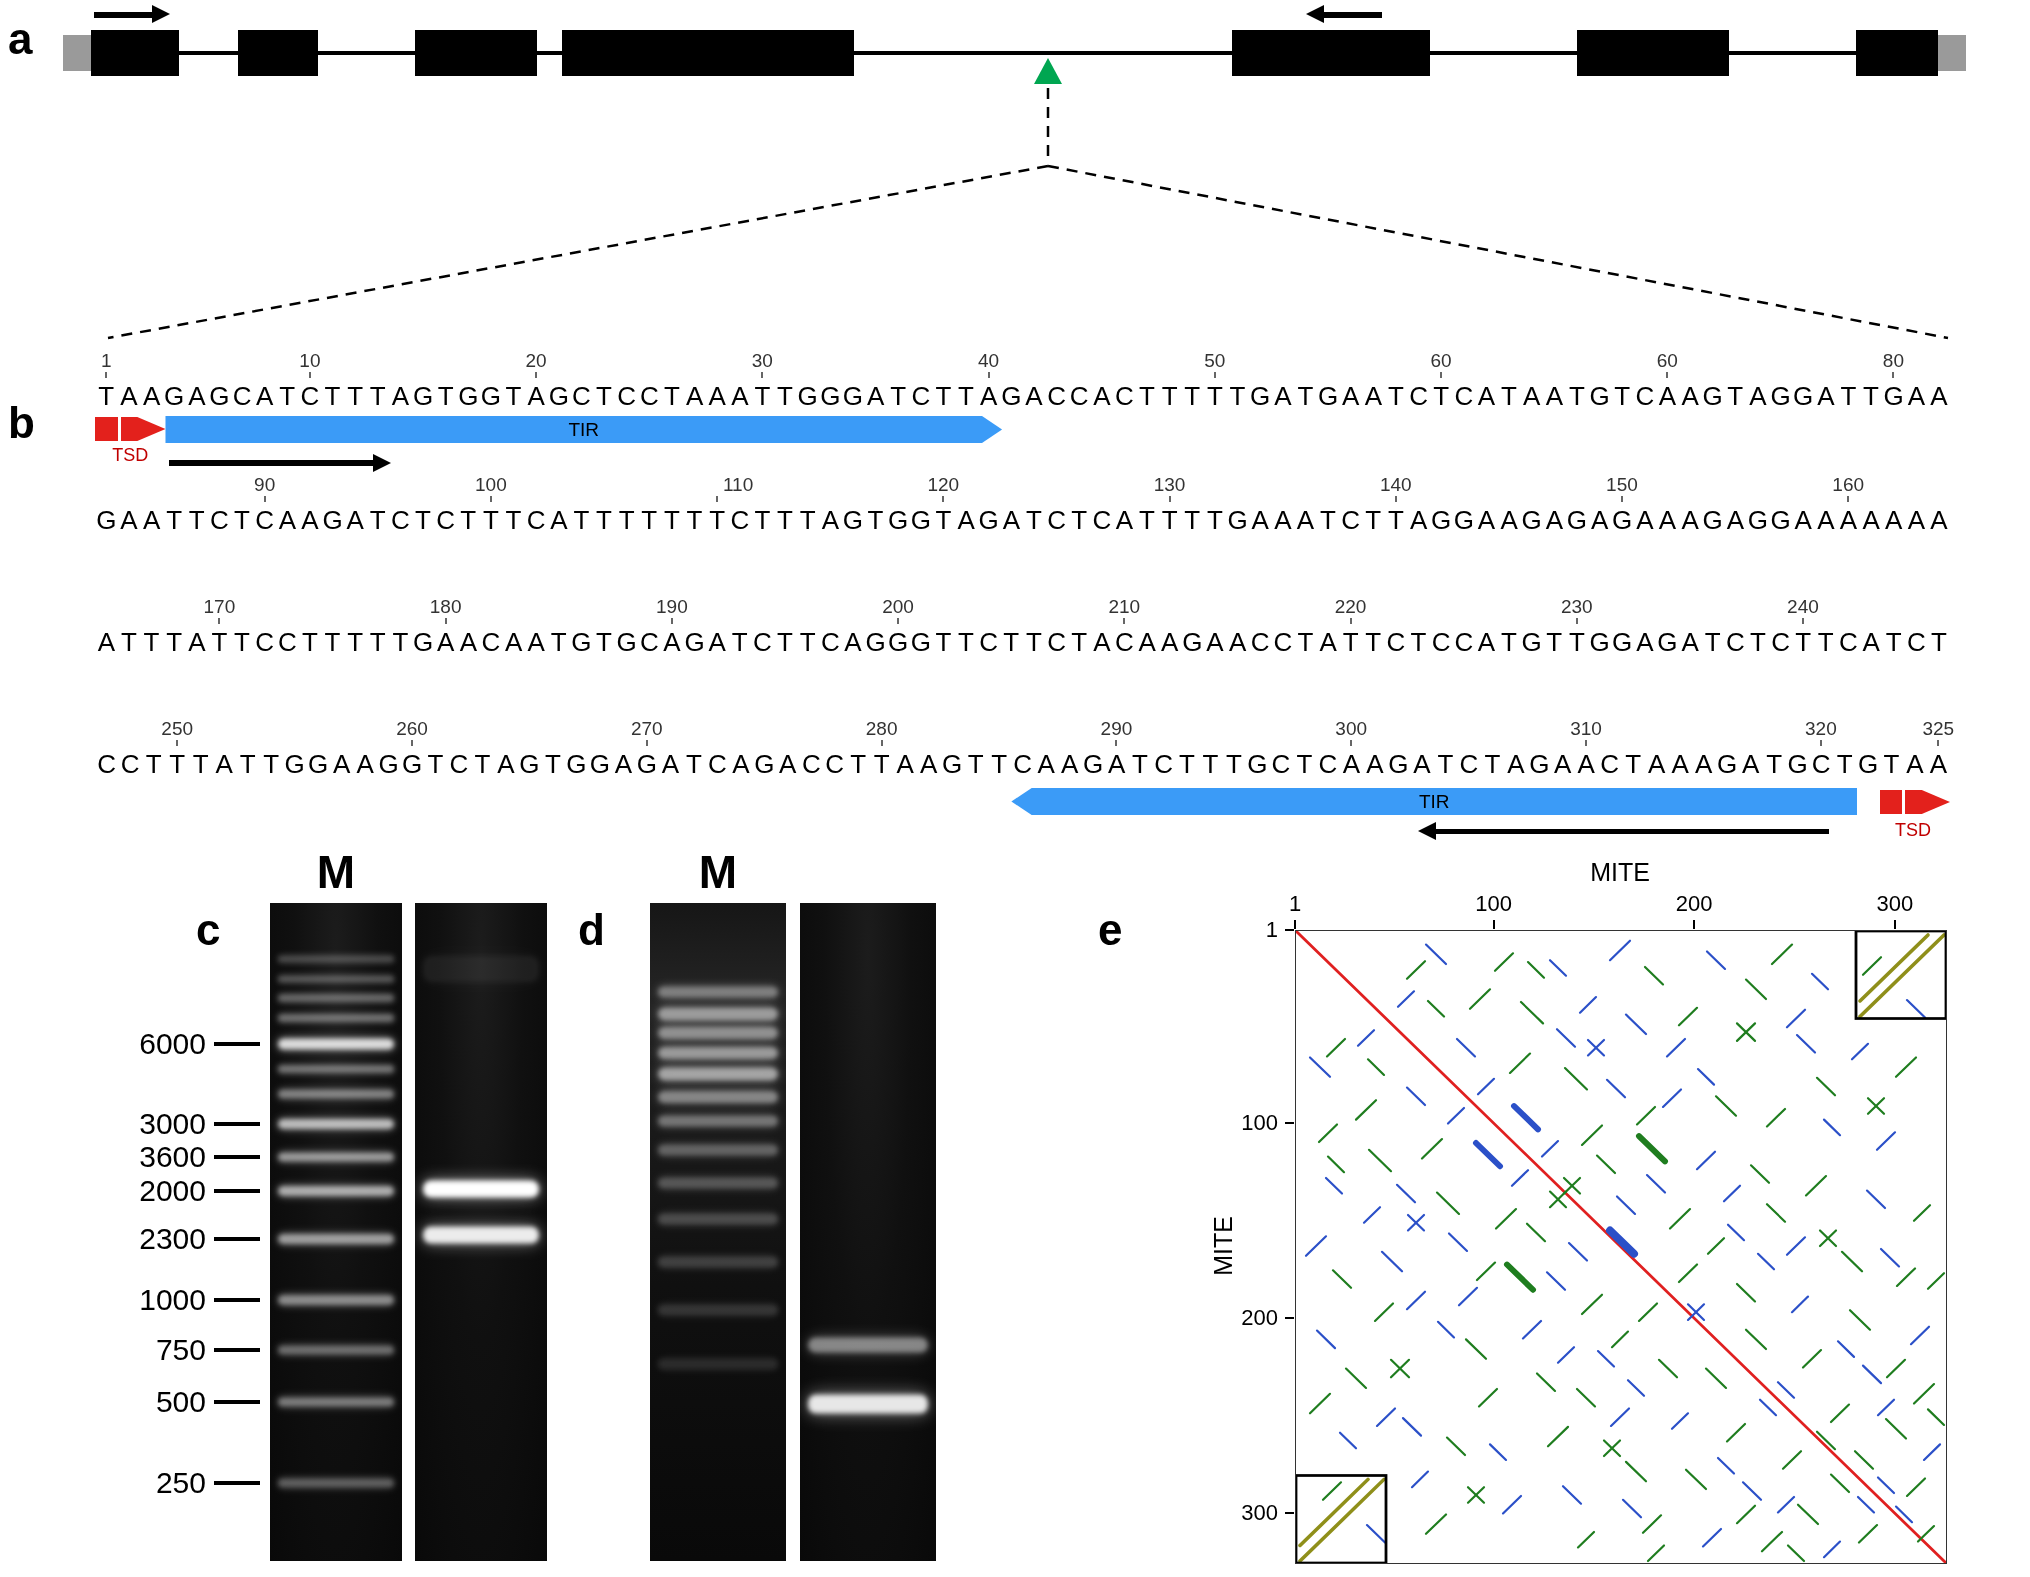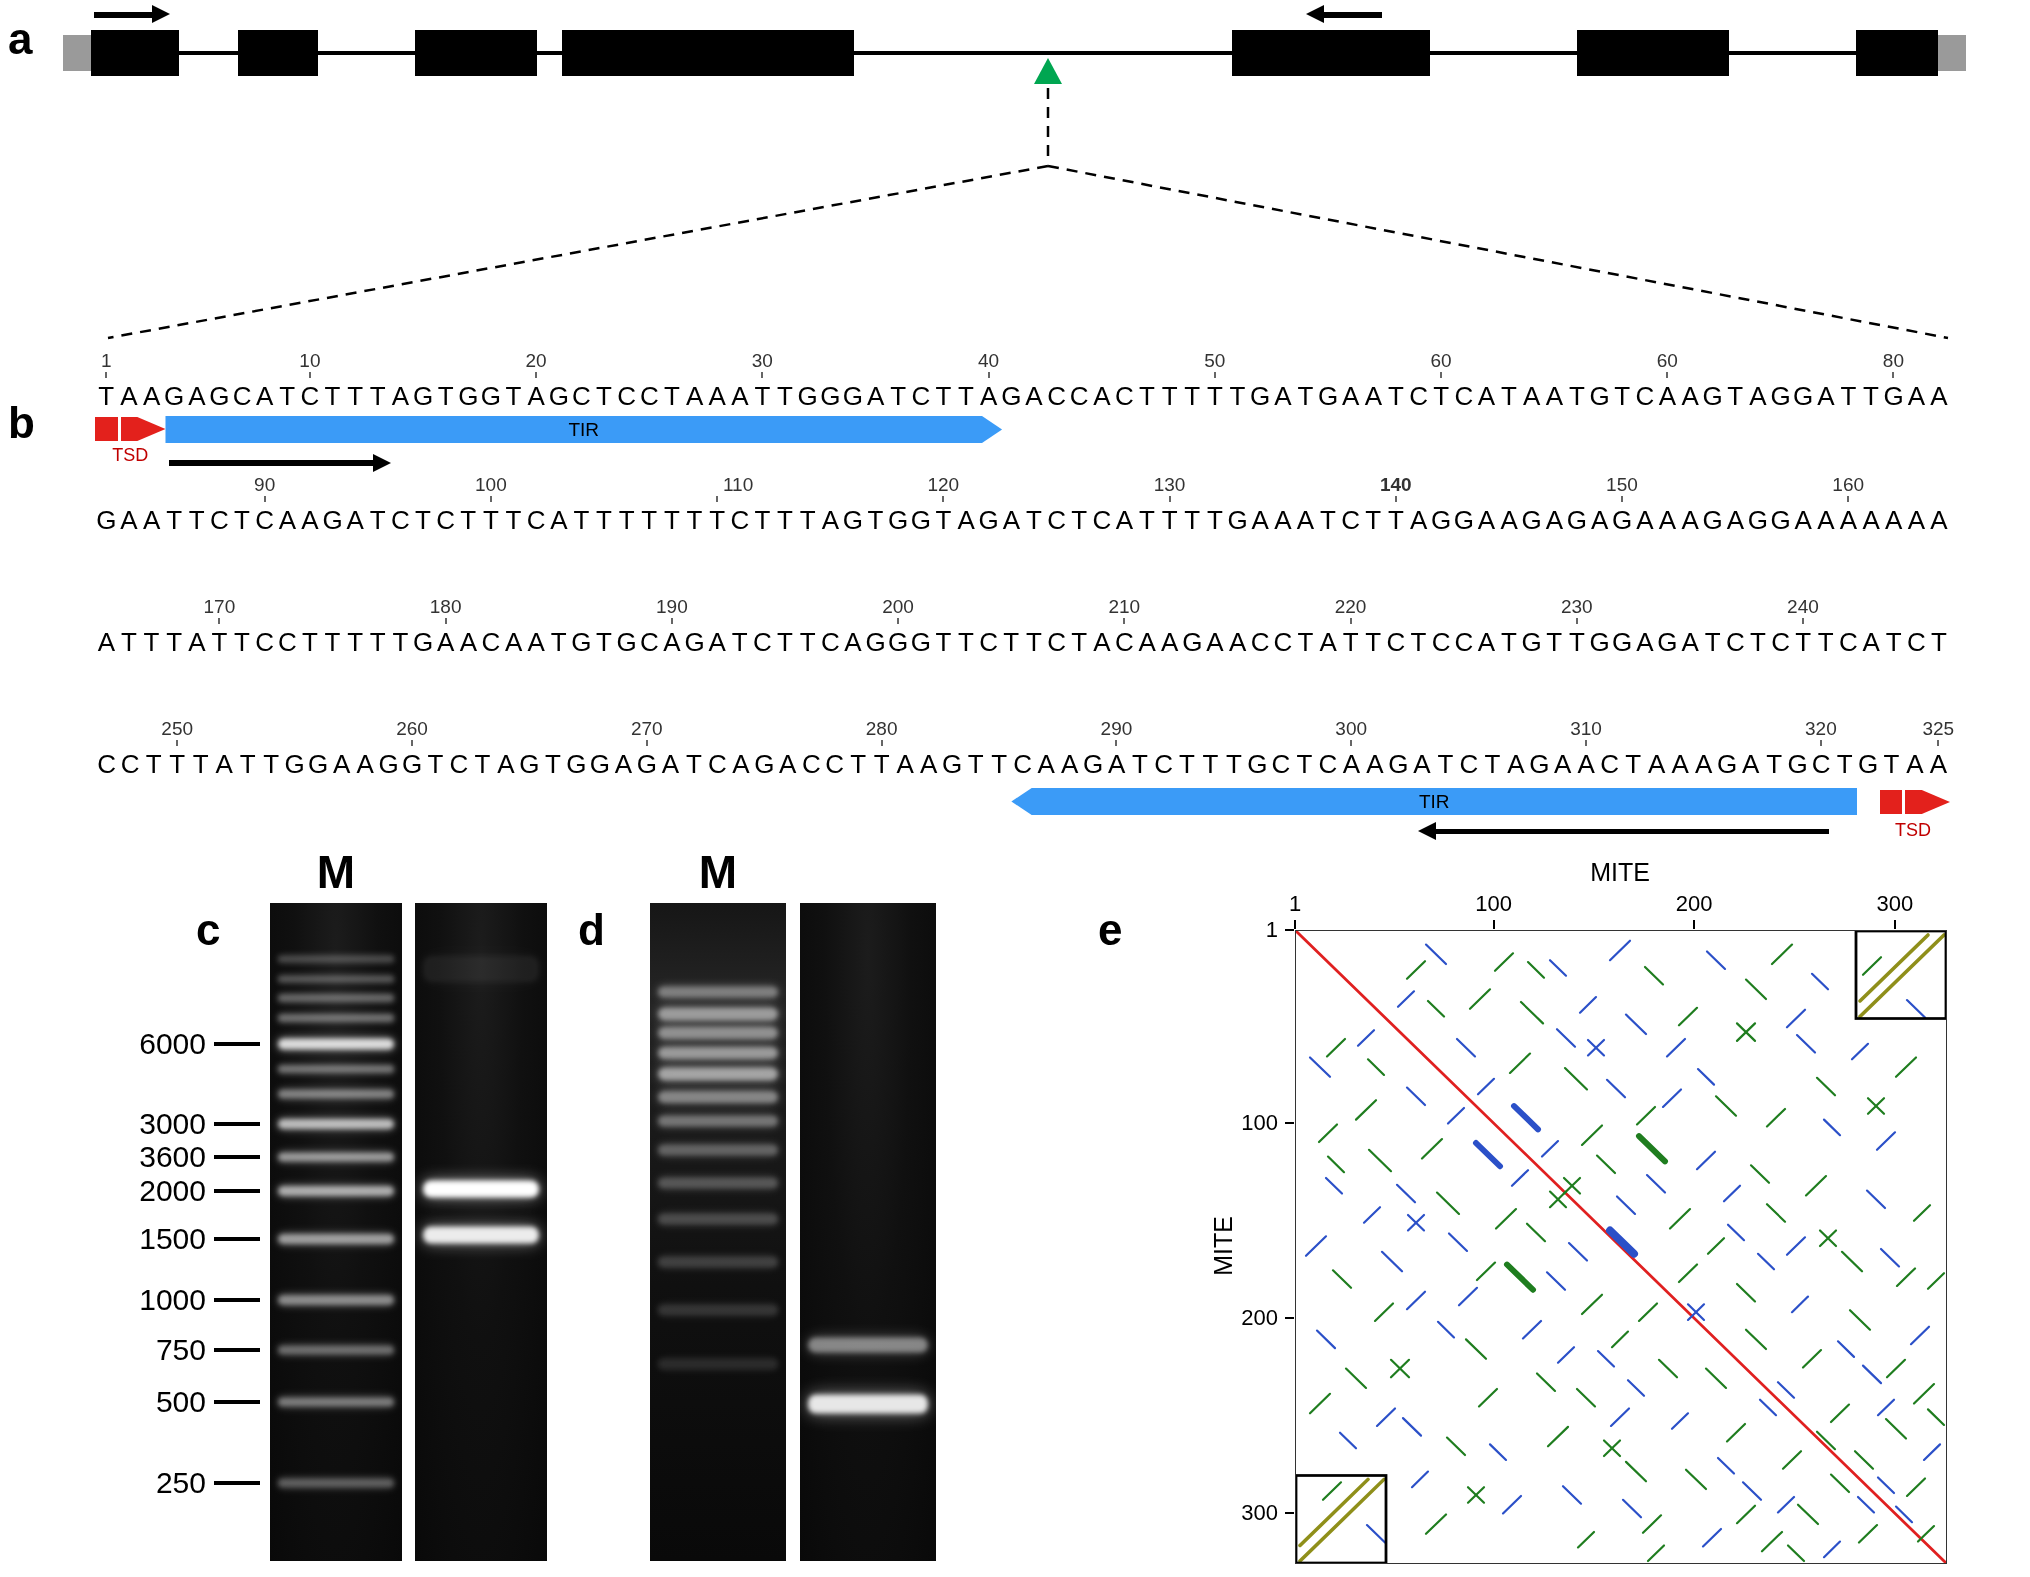--- a/index.html
+++ b/index.html
@@ -226,21 +226,21 @@
           <span class="rmark" style="left: 9.14634%;">90</span>
           <i class="rtick" style="left: 9.14634%;"></i>
           <span class="rmark" style="left: 21.3415%;">100</span>
           <i class="rtick" style="left: 21.3415%;"></i>
           <span class="rmark" style="left: 33.5366%; margin-left: 21px;">110</span>
           <i class="rtick" style="left: 33.5366%;"></i>
           <span class="rmark" style="left: 45.7317%;">120</span>
           <i class="rtick" style="left: 45.7317%;"></i>
           <span class="rmark" style="left: 57.9268%;">130</span>
           <i class="rtick" style="left: 57.9268%;"></i>
-          <span class="rmark" style="left: 70.122%; font-weight: bold;">140</span>
+          <span class="rmark" style="left: 70.122%;">140</span>
           <i class="rtick" style="left: 70.122%;"></i>
           <span class="rmark" style="left: 82.3171%;">150</span>
           <i class="rtick" style="left: 82.3171%;"></i>
           <span class="rmark" style="left: 94.5122%;">160</span>
           <i class="rtick" style="left: 94.5122%;"></i>
         </div>
       <div class="letters">
           <span>G</span>
           <span>A</span>
           <span>A</span>
@@ -549,21 +549,21 @@
   <div class="mlabel" style="left:270px;width:132px;">M</div>
   <div id="ladder-c">
       <div class="lentry-label" style="top: 21.4%;">6000</div>
       <div class="lentry-tick" style="top: 21.4%;"></div>
       <div class="lentry-label" style="top: 33.6%;">3000</div>
       <div class="lentry-tick" style="top: 33.6%;"></div>
       <div class="lentry-label" style="top: 38.6%;">3600</div>
       <div class="lentry-tick" style="top: 38.6%;"></div>
       <div class="lentry-label" style="top: 43.8%;">2000</div>
       <div class="lentry-tick" style="top: 43.8%;"></div>
-      <div class="lentry-label" style="top: 51.1%;">1500</div>
+      <div class="lentry-label" style="top: 51.1%;">2300</div>
       <div class="lentry-tick" style="top: 51.1%;"></div>
       <div class="lentry-label" style="top: 60.3%;">1000</div>
       <div class="lentry-tick" style="top: 60.3%;"></div>
       <div class="lentry-label" style="top: 67.9%;">750</div>
       <div class="lentry-tick" style="top: 67.9%;"></div>
       <div class="lentry-label" style="top: 75.9%;">500</div>
       <div class="lentry-tick" style="top: 75.9%;"></div>
       <div class="lentry-label" style="top: 88.1%;">250</div>
       <div class="lentry-tick" style="top: 88.1%;"></div>
     </div>

